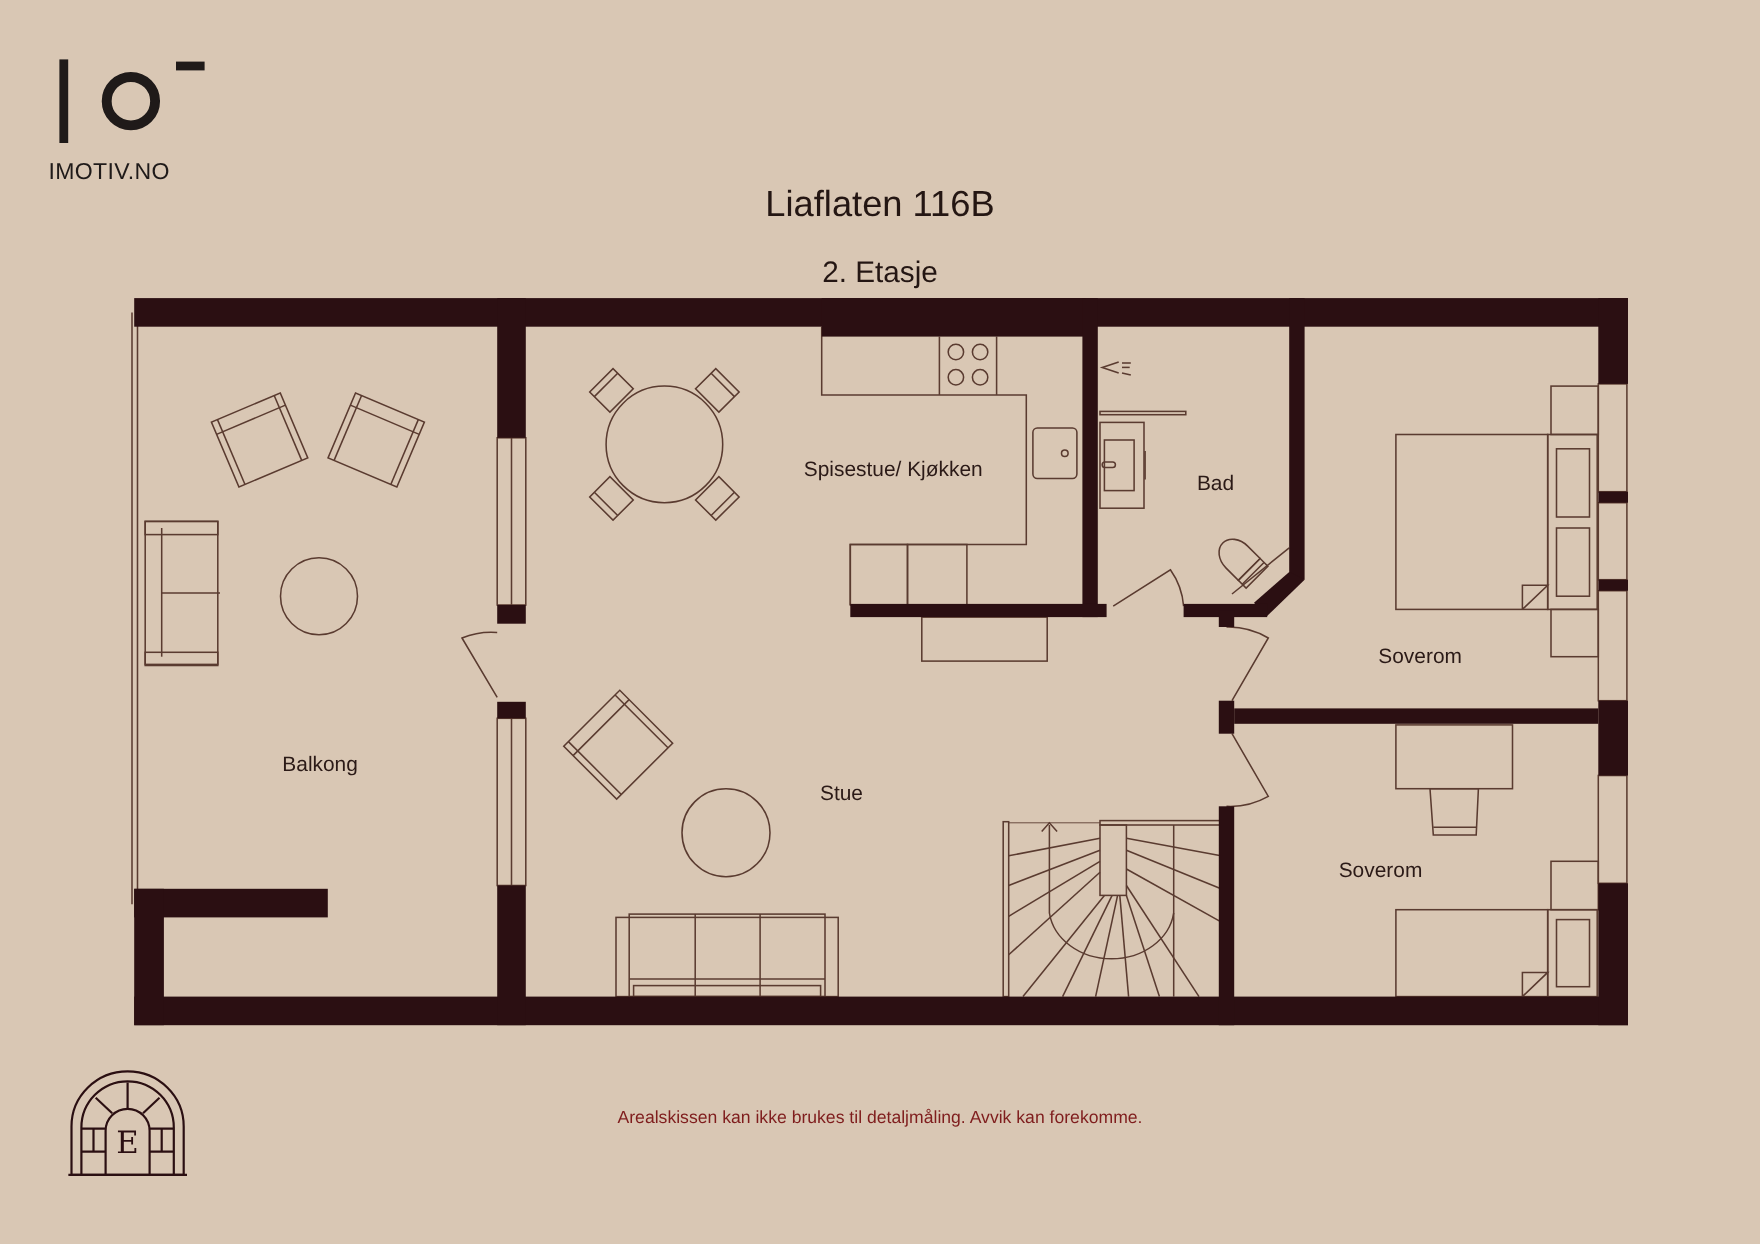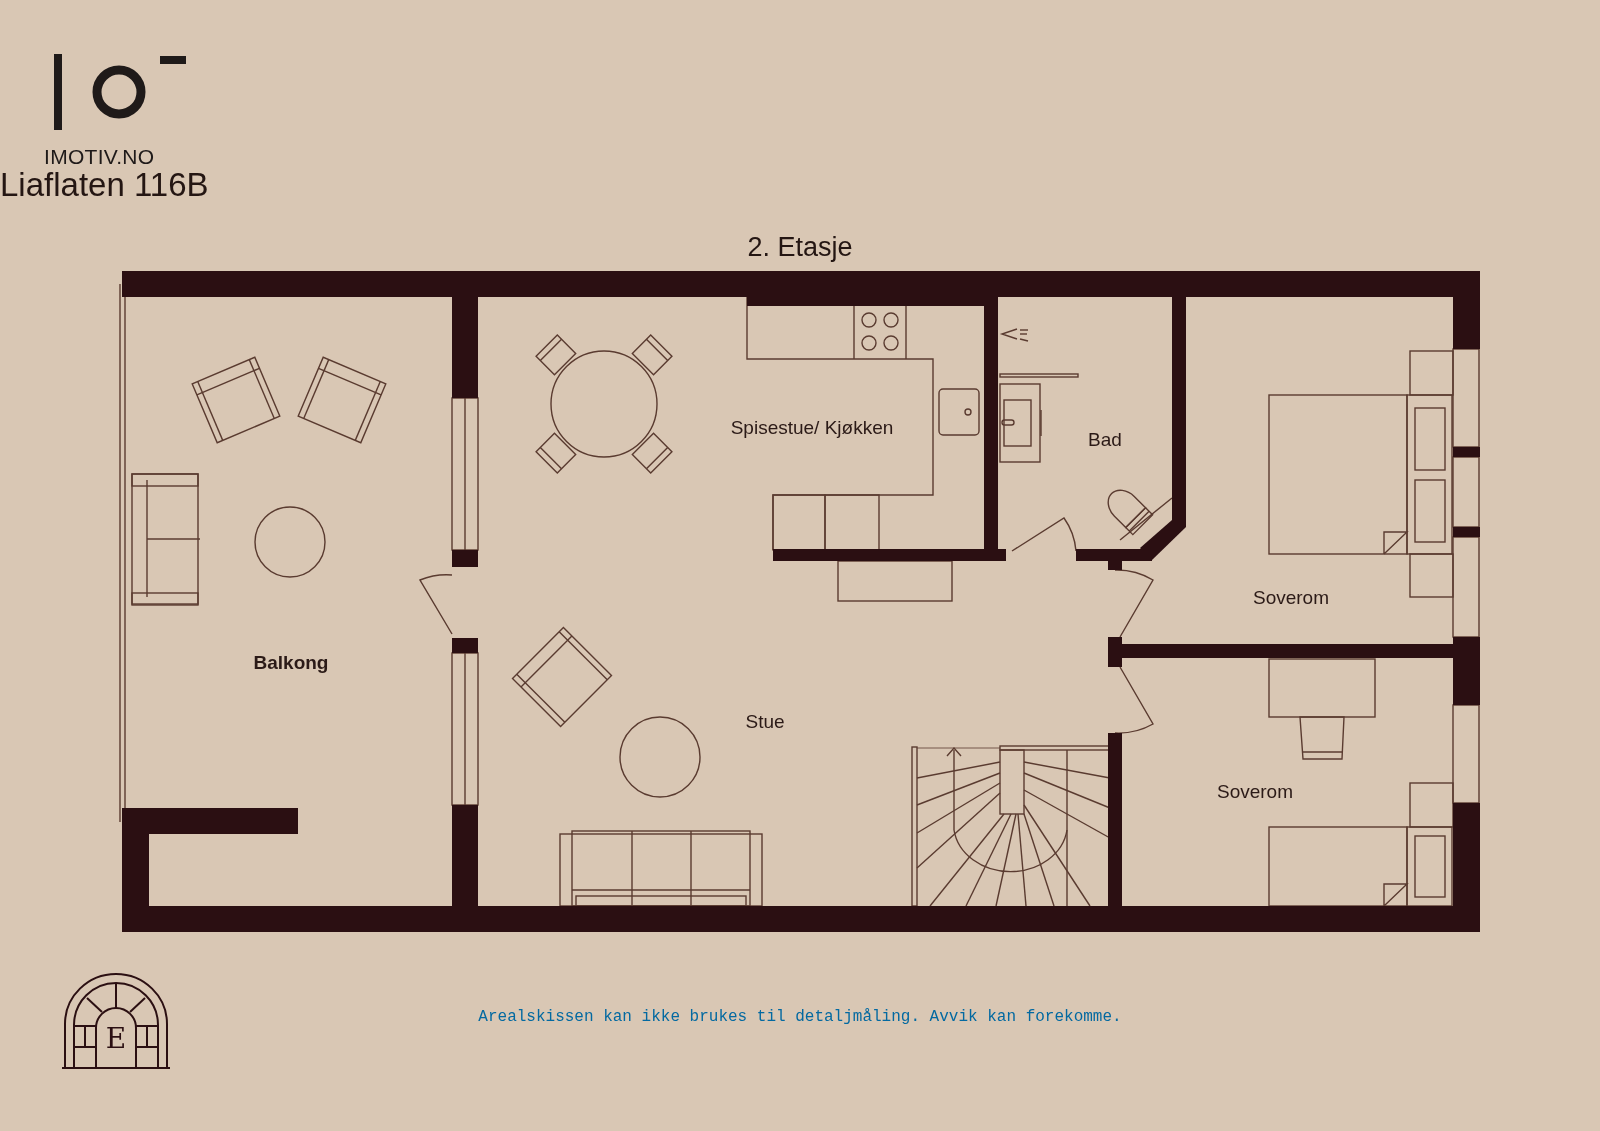--- a/index.html
+++ b/index.html
@@ -10,34 +10,34 @@
       color: #2b1a17;
       position: relative;
     }
     .logo { position: absolute; left: 52px; top: 52px; width: 140px; height: 120px; }
     .logo-text {
       position: absolute; left: 44px; top: 145px;
       font-size: 21px; letter-spacing: 0.3px; color: #1f1a19;
     }
     .title {
       position: absolute; left: 0; width: 1600px; top: 166px;
-      text-align: left; font-size: 33px; color: #241613;
+      text-align: center; font-size: 33px; color: #241613;
     }
     .subtitle {
       position: absolute; left: 0; width: 1600px; top: 232px;
       text-align: center; font-size: 27px; color: #241613;
     }
     .plan { position: absolute; left: 0; top: 0; width: 1600px; height: 1131px; }
     .room-label {
       position: absolute; font-size: 19px; color: #2b1a17;
       transform: translate(-50%, -50%); white-space: nowrap;
     }
     .disclaimer {
       position: absolute; left: 0; width: 1600px; top: 1008px;
-      text-align: center; font-size: 16px; color: #0369a1; font-family: Liberation Mono, monospace;
+      text-align: center; font-size: 16px; color: #7f1d1d;
     }
     .emblem { position: absolute; left: 62px; top: 972px; width: 108px; height: 98px; }
   </style>
 </head>
 <body>
 
 <svg class="logo" viewBox="0 0 140 120">
   <rect x="2" y="2" width="8" height="76" fill="#1f1a19"></rect>
   <circle cx="67" cy="40" r="22" fill="none" stroke="#1f1a19" stroke-width="9"></circle>
   <rect x="108" y="4" width="26" height="8" fill="#1f1a19"></rect>
@@ -237,21 +237,21 @@
     <polygon points="1172,520 1186,527 1151,561 1140,548"></polygon>
     <rect x="773" y="549" width="233" height="12"></rect>
     <rect x="1076" y="549" width="76" height="12"></rect>
     <rect x="1108" y="555" width="14" height="15"></rect>
     <rect x="1108" y="637" width="14" height="30"></rect>
     <rect x="1122" y="644" width="331" height="14"></rect>
     <rect x="1108" y="733" width="14" height="199"></rect>
   </g>
 </svg>
 
-<div class="room-label" style="left:291px; top:663px;font-weight:bold;">Balkong</div>
+<div class="room-label" style="left:291px; top:696px;">Balkong</div>
 <div class="room-label" style="left:812px; top:428px;">Spisestue/ Kjøkken</div>
 <div class="room-label" style="left:1105px; top:440px;">Bad</div>
 <div class="room-label" style="left:1291px; top:598px;">Soverom</div>
 <div class="room-label" style="left:1255px; top:792px;">Soverom</div>
 <div class="room-label" style="left:765px; top:722px;">Stue</div>
 
 <svg class="emblem" viewBox="0 0 108 98">
   <g fill="none" stroke="#2b0f12" stroke-width="2">
     <path d="M 3 96 L 3 52 A 51 50 0 0 1 105 52 L 105 96 Z"></path>
     <path d="M 12 96 L 12 53 A 42 42 0 0 1 96 53 L 96 96"></path>

